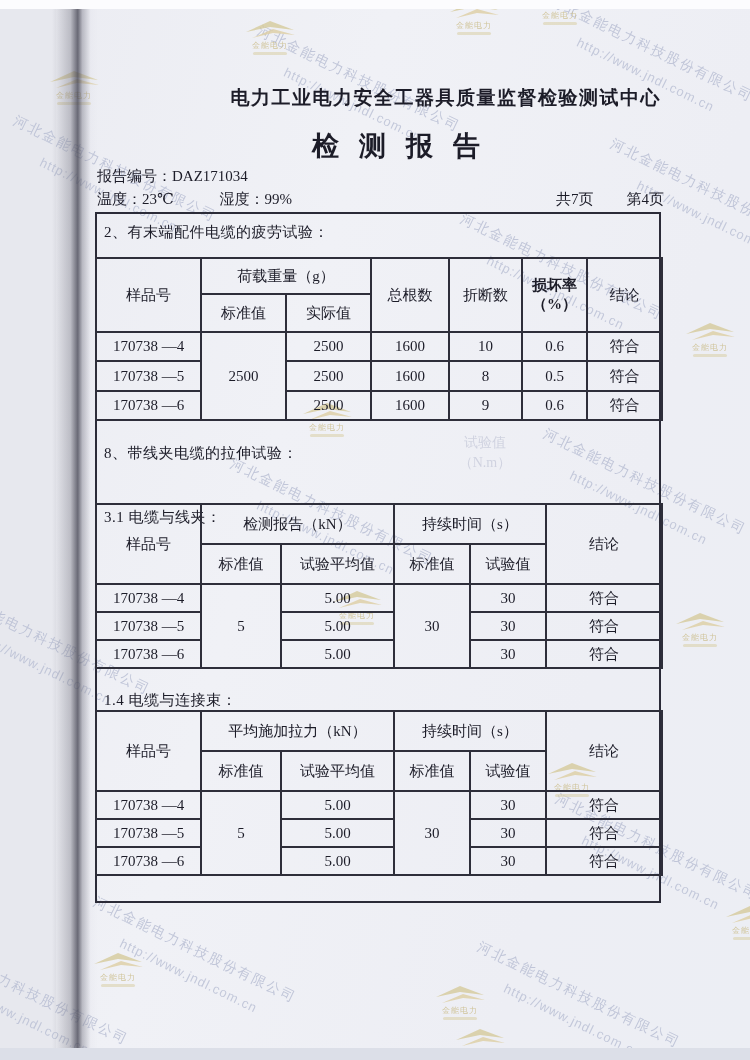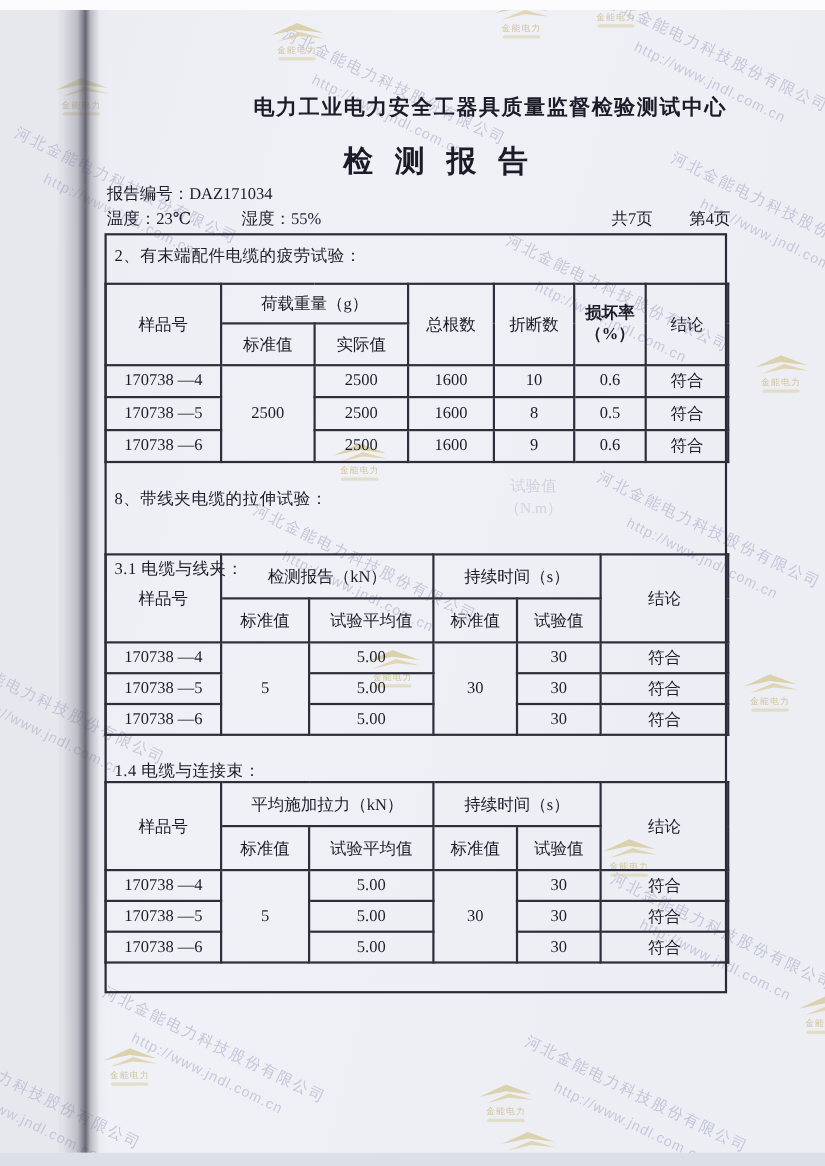--- a/index.html
+++ b/index.html
@@ -212,21 +212,21 @@
   <div class="content">
 
     <div class="doc-title">电力工业电力安全工器具质量监督检验测试中心</div>
     <div class="report-title">检测报告</div>
 
     <div class="meta1">
       <span>报告编号：</span><span>DAZ171034</span>
     </div>
     <div class="meta2">
       <span>温度：</span><span>23℃</span>
-      <span class="hum">湿度：</span><span>55%</span>
+      <span class="hum">湿度：</span><span>99%</span>
     </div>
     <div class="pages">
       <span>共7页</span>
       <span>第4页</span>
     </div>
 
     <div class="outer-box">
 
       <div class="sec-h" style="top:9px;">2、有末端配件电缆的疲劳试验：</div>
 

